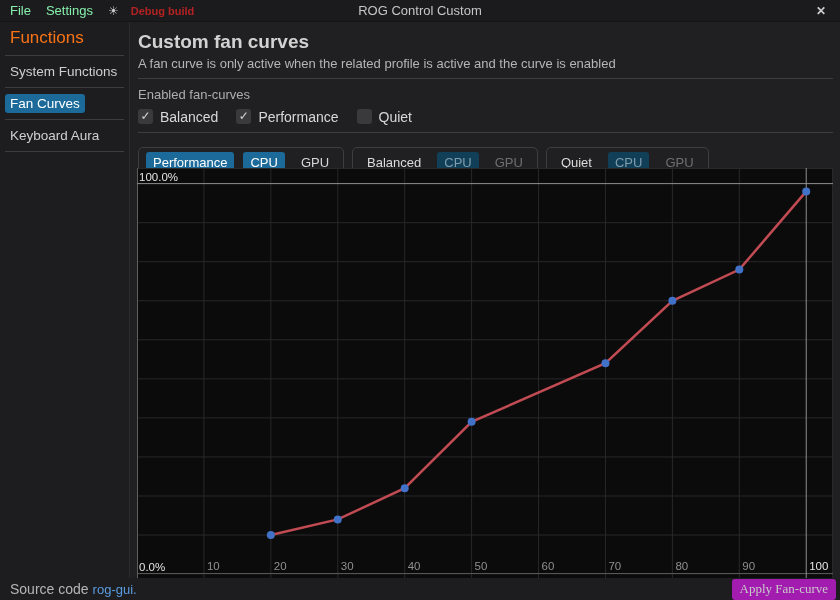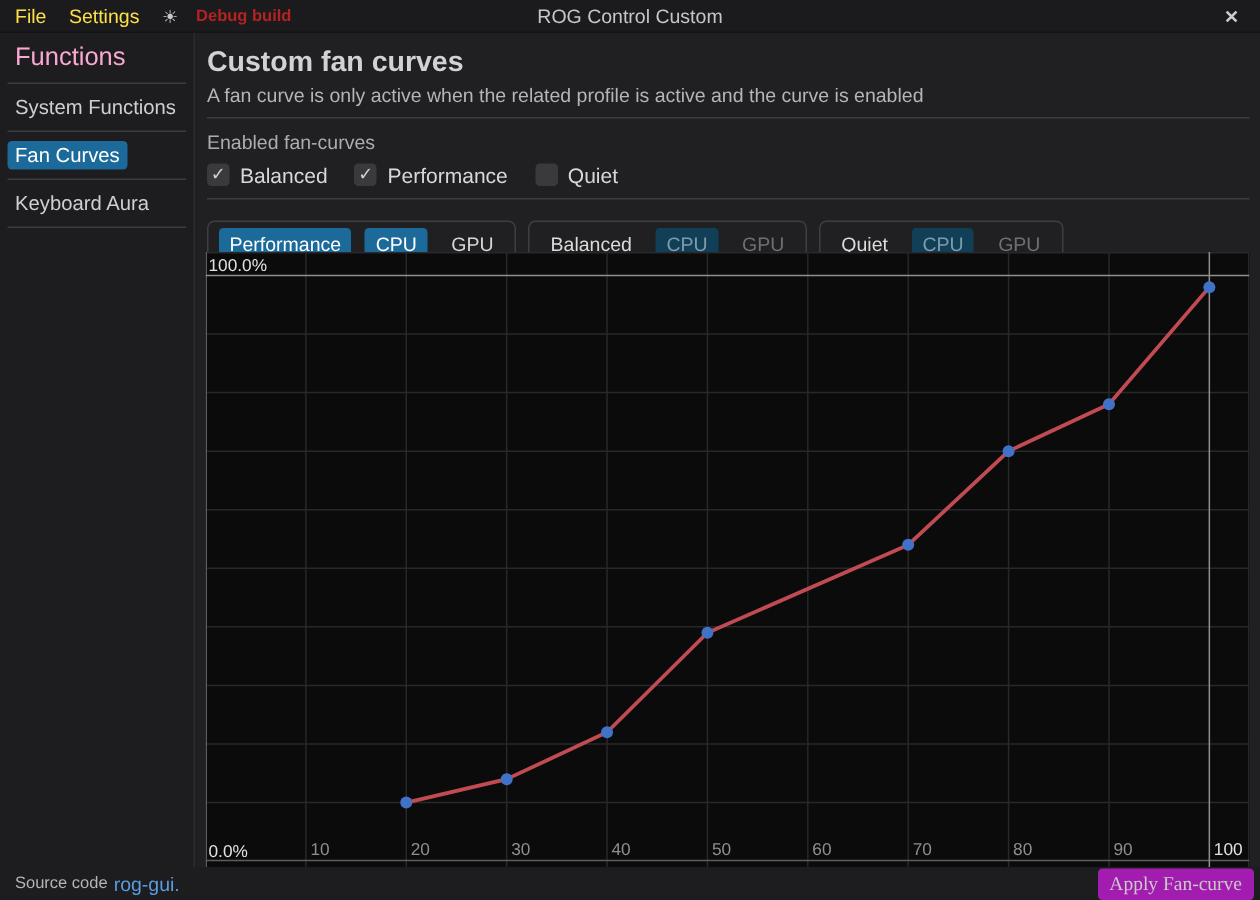--- a/index.html
+++ b/index.html
@@ -10,38 +10,38 @@
     font-family: "Liberation Sans", sans-serif;
     color: #d6d6d6;
     font-size: 13px;
   }
   
   .titlebar {
     position: absolute; top: 0; left: 0; width: 840px; height: 22px;
     background: #1b1b1d; border-bottom: 1px solid #141414;
     display: flex; align-items: center; padding: 0 10px;
   }
-  .menu-item { color: #fde047; margin-right: 15px; font-size: 13px; cursor: default; }
+  .menu-item { color: #86efac; margin-right: 15px; font-size: 13px; cursor: default; }
   .theme-toggle { color: #c9c9c9; font-size: 12px; margin-right: 12px; }
   .debug-label { color: #b42222; font-size: 11px; font-weight: bold; }
   .win-title {
     position: absolute; left: 0; right: 0; text-align: center;
     color: #c6c6c6; font-size: 13px; pointer-events: none;
   }
   .close-btn {
     position: absolute; right: 10px; top: 3px; width: 18px; height: 16px;
     color: #cccccc; font-size: 12px; font-weight: bold; text-align: center; line-height: 16px;
   }
   
   .sidebar {
     position: absolute; top: 22px; left: 0; width: 130px; height: 556px;
     background: #1d1d1f; border-right: 1px solid #2c2c2e;
   }
   .sidebar-heading {
-    font-size: 17px; color: #f9a8d4; padding: 6px 10px 7px 10px;
+    font-size: 17px; color: #f97316; padding: 6px 10px 7px 10px;
   }
   .side-sep { height: 1px; background: #3d3d3f; margin: 0 5px; }
   .side-item { padding: 8px 10px; font-size: 13.5px; color: #cfcfcf; cursor: default; }
   .side-item .pill {
     background: var(--accent); color: #ffffff;
     padding: 2px 5px; border-radius: 3px; margin-left: -5px;
   }
   
   .main {
     position: absolute; top: 22px; left: 131px; width: 709px; height: 556px;
@@ -74,21 +74,21 @@
   
   .chart-wrap {
     position: absolute; left: 137px; top: 168px; width: 696px; height: 410px;
     background: #0b0b0c;
   }
   
   .bottombar {
     position: absolute; left: 0; top: 578px; width: 840px; height: 22px;
     background: #1d1d1f; display: flex; align-items: center; padding: 0 4px 0 10px;
   }
-  .source-text { color: #b5b5b5; font-size: 11px; }
+  .source-text { color: #b5b5b5; font-size: 14px; }
   .source-link { color: var(--link); font-size: 13px; margin-left: 4px; cursor: pointer; }
   .apply-btn {
     margin-left: auto; background: #a21caf; color: #c9c9c9; font-size: 13px;
     padding: 2px 8px 3px 8px; border-radius: 3px; border: none; font-family: Liberation Serif, serif; text-align: center;
   }
 </style>
 </head>
 <body style="--accent: #1b6a99; --link: #5a9ce0;">
 
 <div class="titlebar">

